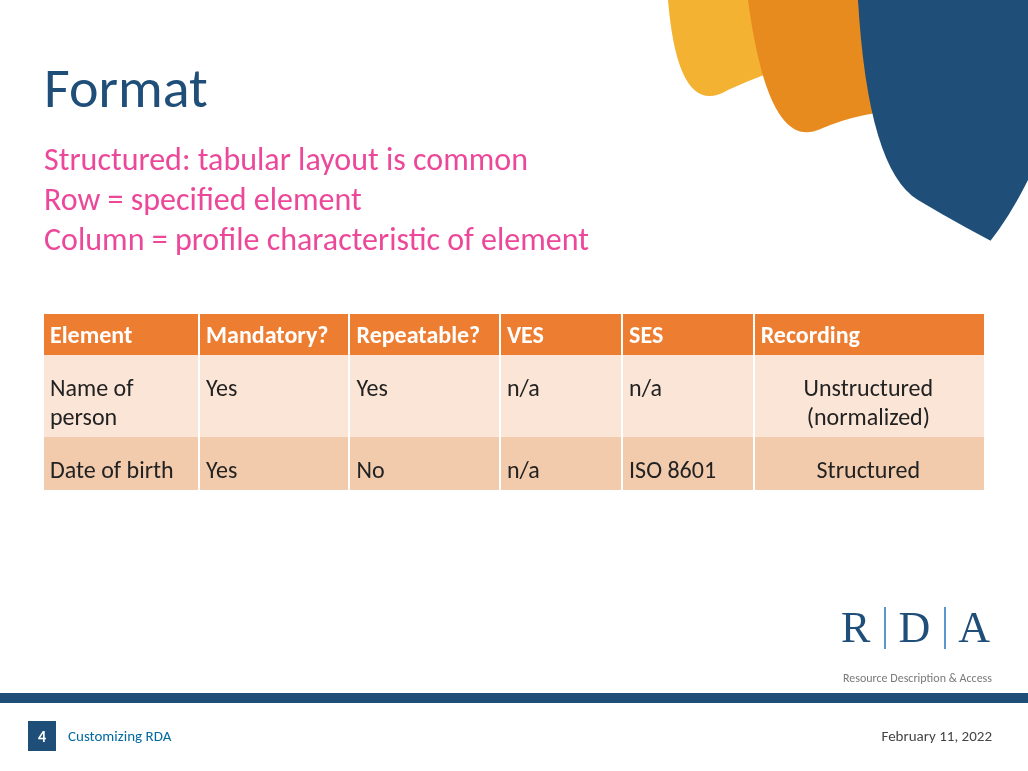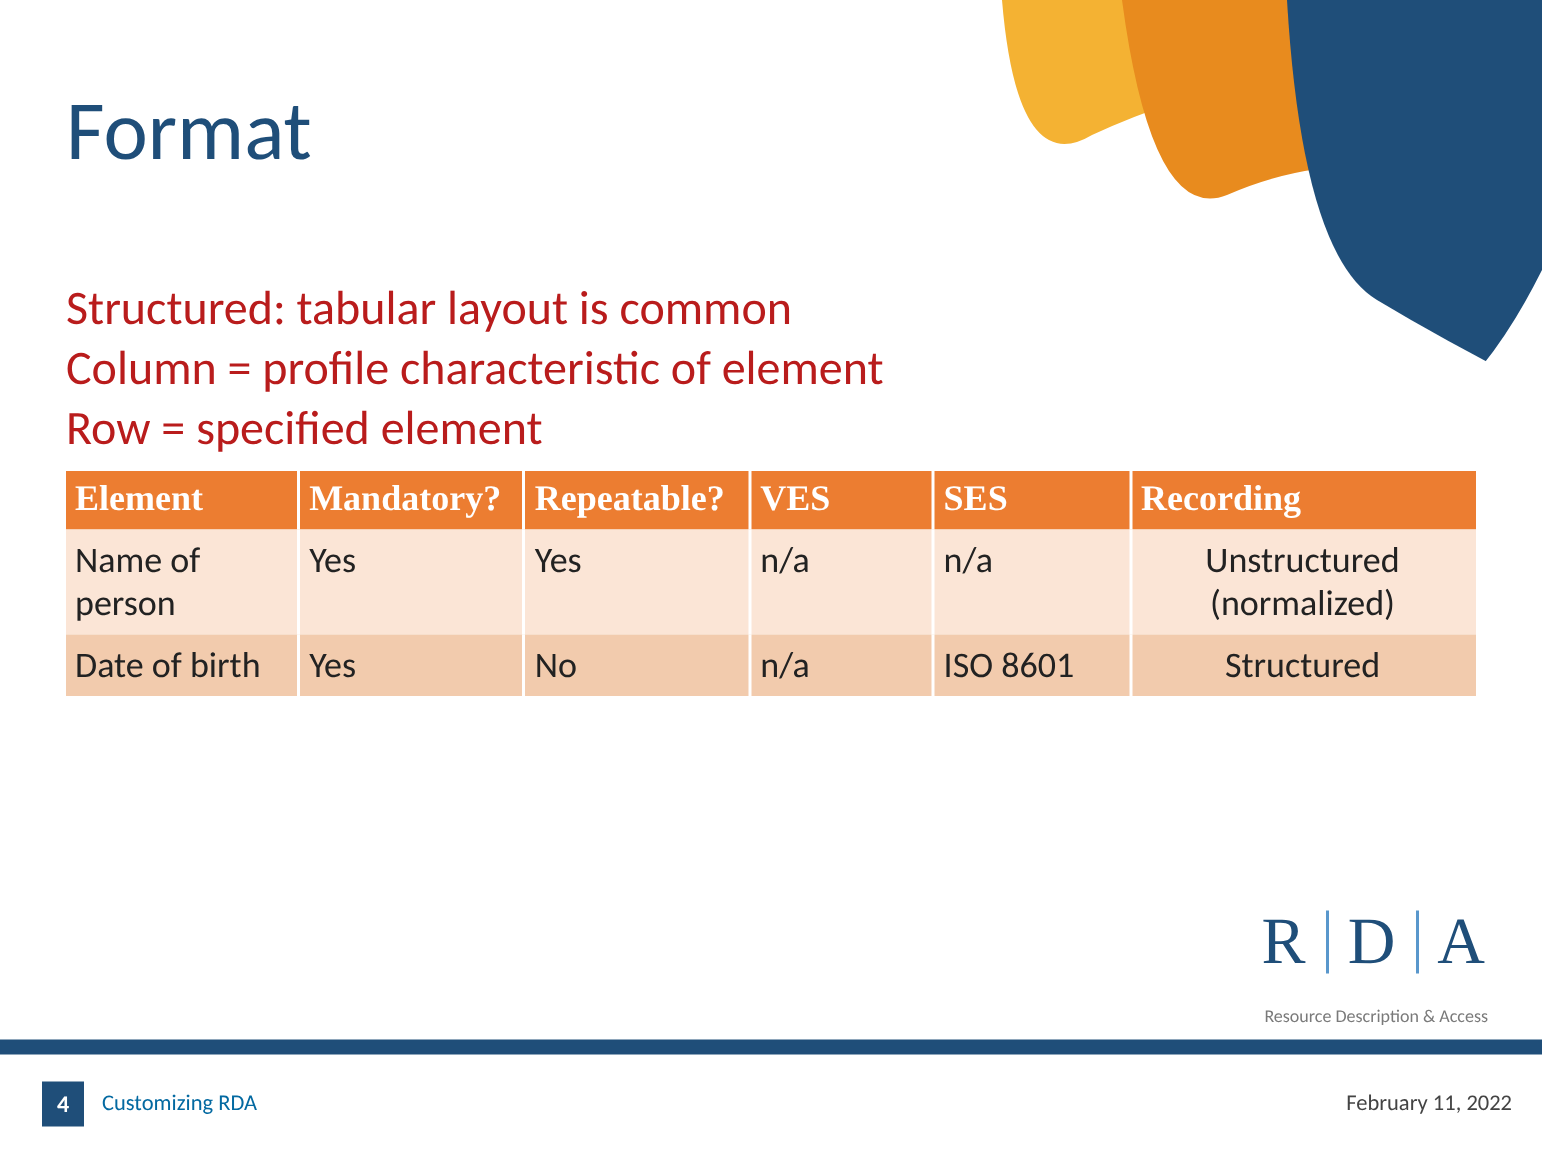--- a/index.html
+++ b/index.html
@@ -4,67 +4,67 @@
 <style>
   * { box-sizing: border-box; margin: 0; padding: 0; }
   html, body { width: 1028px; height: 771px; overflow: hidden; font-family: Calibri, "Segoe UI", Arial, sans-serif; background: #ffffff; color: #222; }
   .slide { position: relative; width: 1028px; height: 771px; }
   
   .deco { position: absolute; top: 0; right: 0; width: 420px; height: 300px; pointer-events: none; overflow: hidden; }
   .deco svg { width: 100%; height: 100%; display: block; }
   
   .title { position: absolute; top: 54px; left: 44px; font-size: 56px; color: #1f4e79; font-weight: 400; }
   
-  .body { position: absolute; top: 140px; left: 44px; right: 50px; font-size: 32px; line-height: 1.25; color: #b91c1c; margin-top: 46px; }
+  .body { position: absolute; top: 140px; left: 44px; right: 50px; font-size: 32px; line-height: 1.25; color: #ec4899; }
   .body p { margin: 0; }
   
   .tbl-wrap { position: absolute; top: 314px; left: 44px; right: 44px; }
   table { border-collapse: collapse; width: 100%; table-layout: fixed; font-size: 24px; }
   col.c1 { width: 16.5%; }
   col.c2 { width: 16%; }
   col.c3 { width: 16%; }
   col.c4 { width: 13%; }
   col.c5 { width: 14%; }
   col.c6 { width: 24.5%; }
-  th { background: #ec7d31; color: #fff; text-align: left; font-weight: 700; padding: 6px 8px 6px 6px; border-right: 2px solid #fff; font-family: Liberation Serif, serif; }
+  th { background: #ec7d31; color: #fff; text-align: left; font-weight: 700; padding: 6px 8px 6px 6px; border-right: 2px solid #fff; }
   th:last-child { border-right: none; }
-  td { padding: 6px 8px 6px 6px; vertical-align: top; border-right: 2px solid #fff; color: #222; }
+  td { padding: 18px 8px 6px 6px; vertical-align: top; border-right: 2px solid #fff; color: #222; }
   td:last-child { border-right: none; text-align: center; }
   tbody tr:nth-child(odd)  td { background: #fbe5d6; }
   tbody tr:nth-child(even) td { background: #f2cbad; }
   
   .rule { position: absolute; left: 0; right: 0; bottom: 68px; height: 10px; background: #1f4e79; }
   .rda-logo { position: absolute; right: 36px; bottom: 86px; width: 200px; text-align: right; }
   .rda-logo .letters { display: flex; gap: 12px; justify-content: flex-end; align-items: center; color: #1f4e79; font-size: 44px; font-weight: 400; letter-spacing: 2px; font-family: Georgia, "Times New Roman", serif;}
   .rda-logo .sep { width: 2px; height: 42px; background: #5997cc; }
   .rda-logo .tag { font-size: 12px; color: #7a7a7a; margin-top: 18px; }
   .page-num { position: absolute; left: 28px; bottom: 20px; width: 28px; height: 30px; background: #1f4e79; color: #fff; display: flex; align-items: center; justify-content: center; font-size: 16px; font-weight: 700; }
   .foot-left { position: absolute; left: 68px; bottom: 26px; font-size: 15px; color: #0369a1; }
-  .foot-right { position: absolute; right: 20px; bottom: 26px; font-size: 15px; color: #444; }
+  .foot-right { position: absolute; right: 36px; bottom: 26px; font-size: 15px; color: #444; }
 </style>
 </head>
 <body>
 
 <div class="slide">
 
   <div class="deco">
     <svg viewBox="0 0 420 300" preserveAspectRatio="none">
       <path d="M60 0 L420 0 L420 40 Q250 30 120 90 Q70 120 60 0 Z" fill="#f4b233"></path>
       <path d="M140 0 L420 0 L420 130 Q300 90 210 130 Q160 150 140 0 Z" fill="#e88b1e"></path>
       <path d="M250 0 L420 0 L420 260 Q360 230 310 200 Q260 170 250 0 Z" fill="#1f4e79"></path>
       <path d="M420 180 Q360 300 280 300 L420 300 Z" fill="#ffffff"></path>
     </svg>
   </div>
 
   <h1 class="title">Format</h1>
 
   <div class="body">
     <p>Structured: tabular layout is common</p>
+    <p>Row = specified element</p>
     <p>Column = profile characteristic of element</p>
-    <p>Row = specified element</p>
   </div>
 
   <div class="tbl-wrap">
     <table>
       <colgroup>
         <col class="c1">
           <col class="c2">
           <col class="c3">
           <col class="c4">
           <col class="c5">

